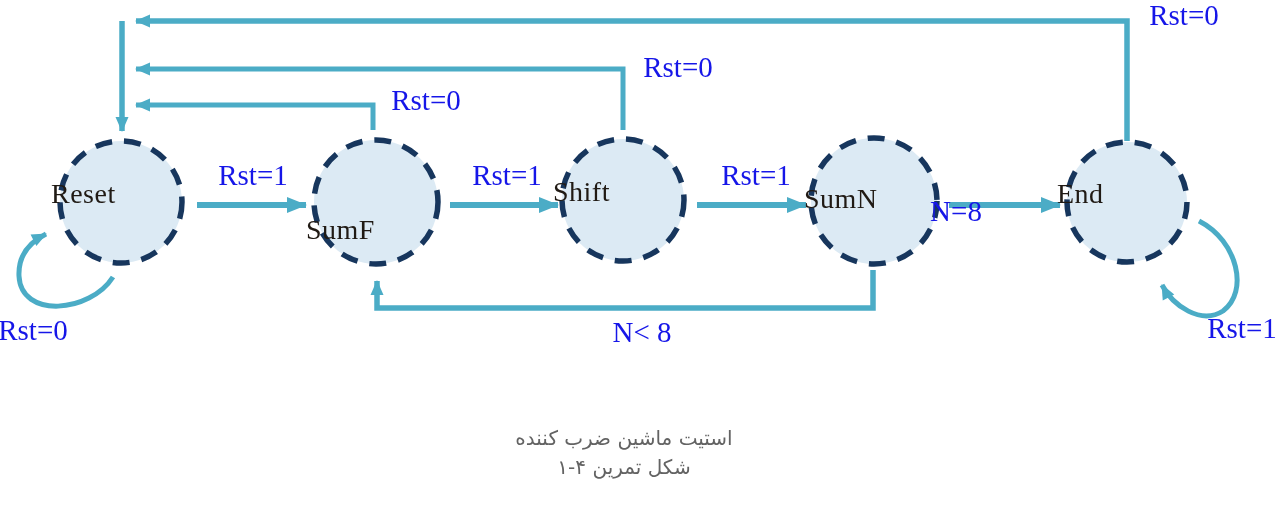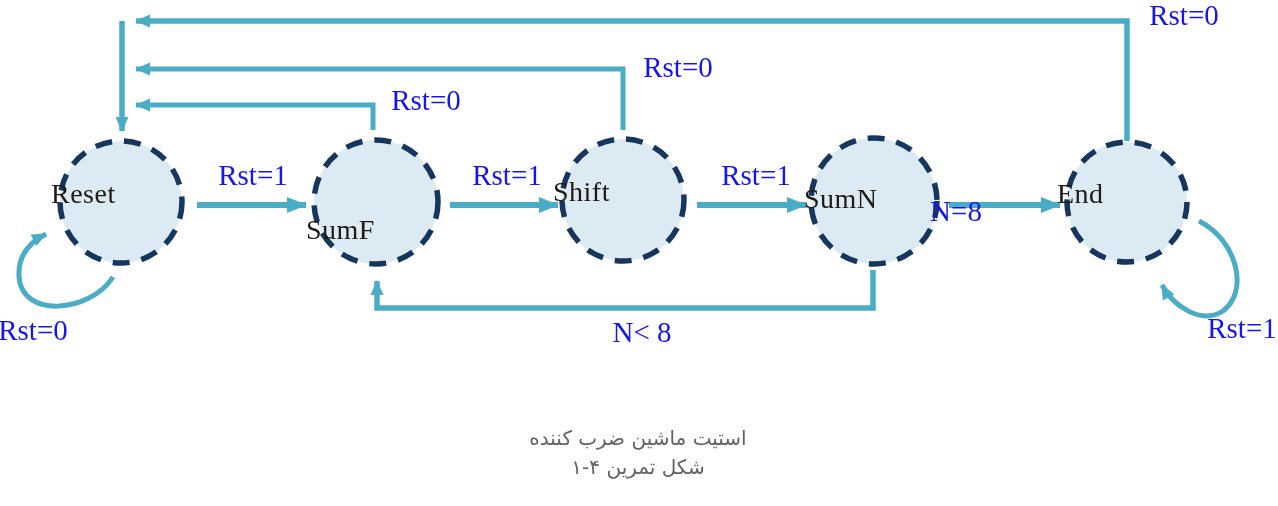--- a/index.html
+++ b/index.html
@@ -23,21 +23,21 @@
   .edge-label{
     position:absolute;
     transform:translateX(-50%);
     white-space:nowrap;
     font-size:29px;
     line-height:23px;
     color:#1616e8;
   }
   #caption{
     position:absolute;
-    left:638px;top:424px;
+    left:624px;top:424px;
     transform:translateX(-50%);
     text-align:center;
     direction:rtl;
     font-family:"DejaVu Sans",sans-serif;
     font-size:20px;
     line-height:29px;
     color:#636363;
   }
 </style>
 </head>

